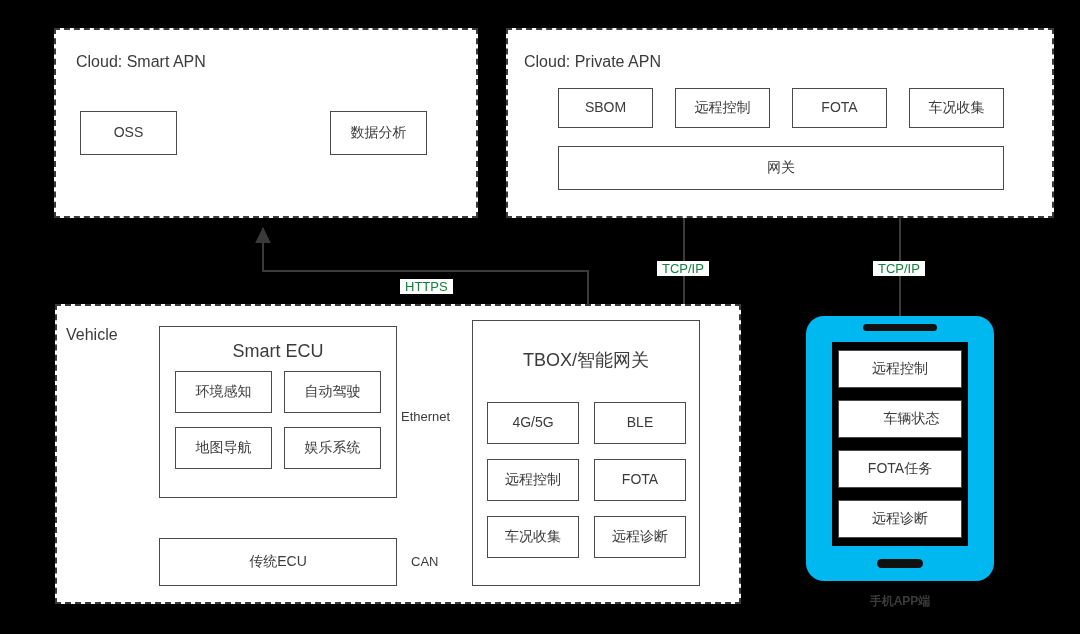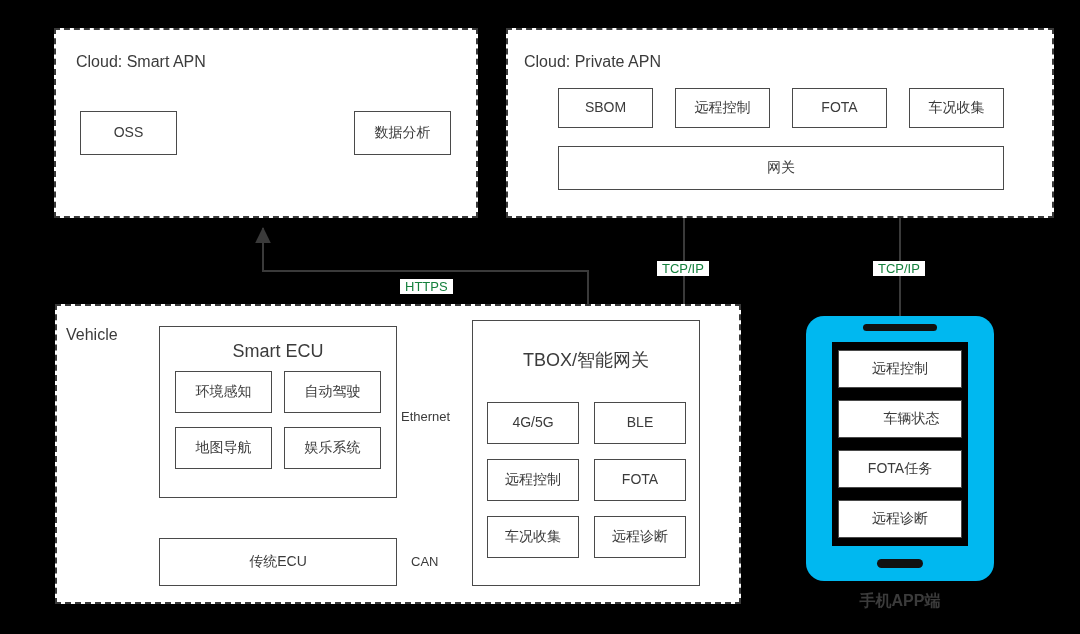--- a/index.html
+++ b/index.html
@@ -101,21 +101,21 @@
     background: #ffffff;
     border: 1.6px solid #4a4a4a;
     display: flex;
     align-items: center;
     justify-content: center;
     font-size: 14px;
     color: #3b3b3b;
   }
   #phone-caption {
     position: absolute;
-    font-size: 16px;
+    font-size: 12px;
     font-weight: bold;
     color: #3b3b3b;
     white-space: nowrap;
     text-align: center;
     overflow: hidden;
   }
 </style>
 </head>
 <body>
 
@@ -151,21 +151,21 @@
     <g>
       <path d="M462,562 L392,562" fill="none" stroke="#3a3a3a" stroke-width="2" marker-end="url(#arr)"></path>
       <path d="M392,562 L462,562" fill="none" stroke="#3a3a3a" stroke-width="2" marker-end="url(#arr)"></path>
     </g>
   </svg>
 
   <div class="region" style="left:54px; top:28px; width:424px; height:190px;">
     <div class="region-title" style="left:20px; top:23px;">Cloud: Smart APN</div>
 
     <div class="sbox" style="left:24px; top:81px; width:97px; height:44px;">OSS</div>
-    <div class="sbox" style="left:274px; top:81px; width:97px; height:44px;margin-left:24px;">数据分析</div>
+    <div class="sbox" style="left:274px; top:81px; width:97px; height:44px;">数据分析</div>
   </div>
 
   <div class="region" style="left:506px; top:28px; width:548px; height:190px;">
     <div class="region-title" style="left:16px; top:23px;">Cloud: Private APN</div>
 
     <div class="sbox" style="left:50px; top:58px; width:95px; height:40px;">SBOM</div>
     <div class="sbox" style="left:167px; top:58px; width:95px; height:40px;">远程控制</div>
     <div class="sbox" style="left:284px; top:58px; width:95px; height:40px;">FOTA</div>
     <div class="sbox" style="left:401px; top:58px; width:95px; height:40px;">车况收集</div>
 

